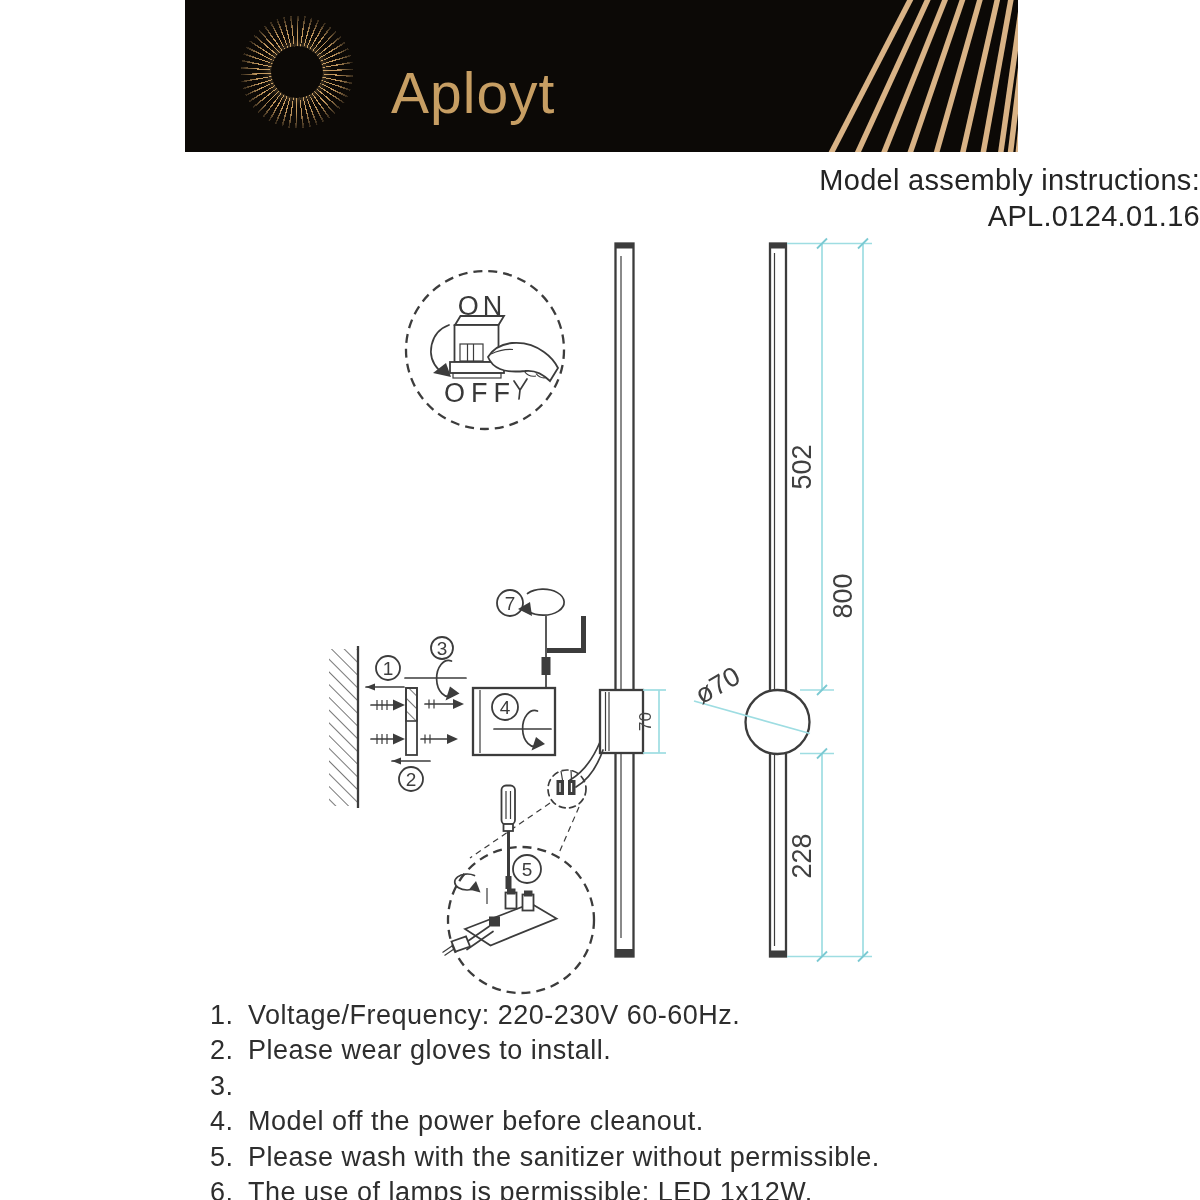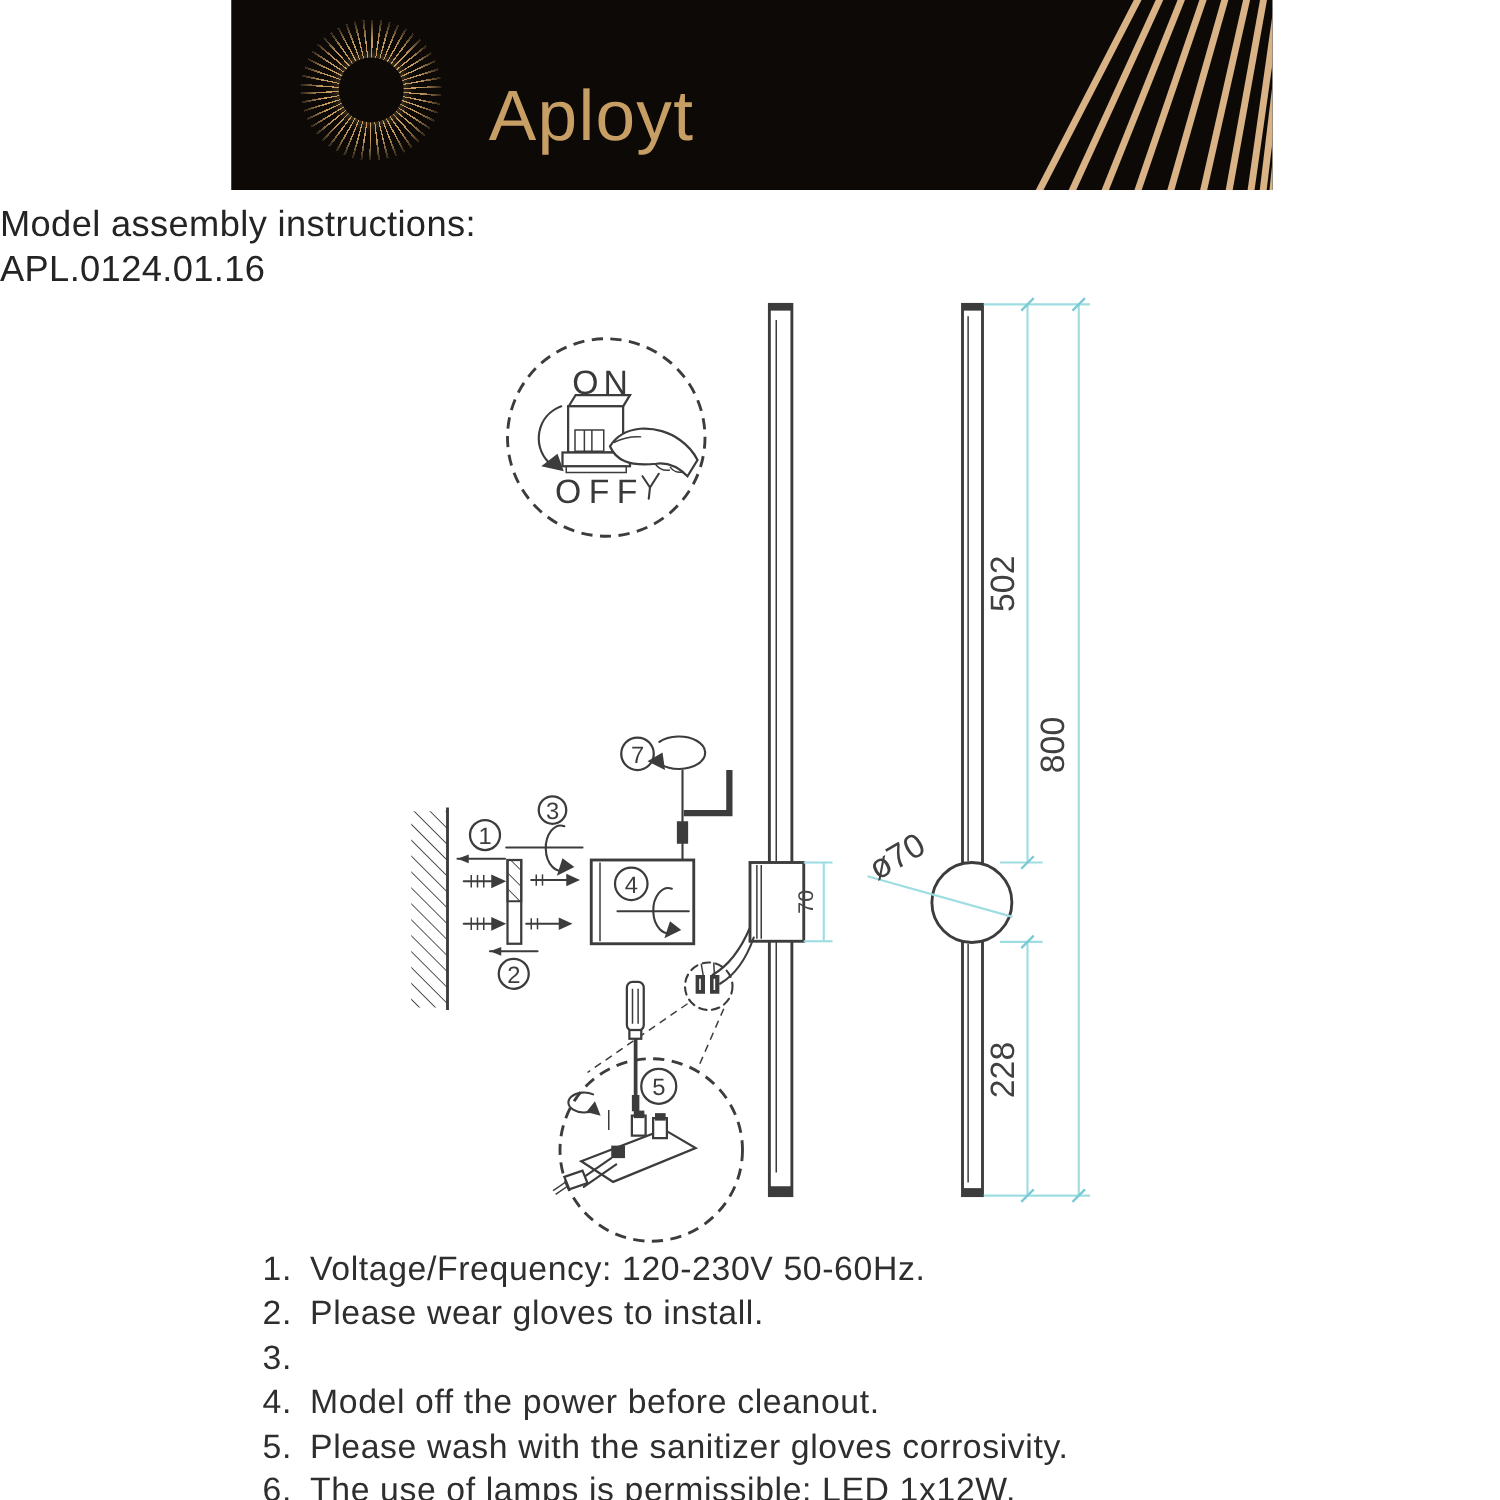--- a/index.html
+++ b/index.html
@@ -10,21 +10,21 @@
   .burst{position:absolute;left:56px;top:16px;width:112px;height:112px;border-radius:50%;
          background:repeating-conic-gradient(from 0deg,#c59a60 0deg 1.7deg,rgba(0,0,0,0) 1.7deg 7.2deg);}
   .burst::before{content:'';position:absolute;inset:0;border-radius:50%;
          background:radial-gradient(circle,rgba(12,9,6,0) 0 50%,rgba(12,9,6,.45) 62%,#0c0906 75%);}
   .burst::after{content:'';position:absolute;inset:30px;border-radius:50%;background:#0c0906;
          box-shadow:0 0 9px 2px rgba(228,188,130,.35);}
   .brand{position:absolute;left:206px;top:0;height:185px;display:flex;align-items:center;
          color:#c79e63;font-size:57px;letter-spacing:1px;font-weight:400;}
   .rays{position:absolute;left:0;top:0;}
   
-  .title{position:absolute;left:0;top:162px;width:1200px;text-align:left;color:#242424;
+  .title{position:absolute;left:0;top:162px;width:1200px;text-align:right;color:#242424;
          font-size:29px;line-height:36px;letter-spacing:.3px;}
   
   .ln{stroke:#3c3c3c;stroke-width:1.7;fill:none;stroke-linecap:round;}
   .ln2{stroke:#3c3c3c;stroke-width:2.3;fill:none;}
   .thin{stroke:#3c3c3c;stroke-width:1.2;fill:none;}
   .fil{fill:#3c3c3c;stroke:none;}
   .wfil{fill:#ffffff;stroke:#3c3c3c;stroke-width:1.8;}
   .wfil2{fill:#ffffff;stroke:#3c3c3c;stroke-width:2.3;}
   .dash{stroke-dasharray:9 6;}
   .dashs{stroke-dasharray:6 4.5;}
@@ -275,36 +275,36 @@
       <text transform="translate(811,467) rotate(-90)" class="dim">502</text>
       <text transform="translate(851.5,596) rotate(-90)" class="dim">800</text>
       <text transform="translate(811,856) rotate(-90)" class="dim">228</text>
       <text transform="translate(722,693) rotate(-30)" class="dim">ø70</text>
     </g>
   </svg>
 
   <div class="instructions">
     <div class="ins-row">
       <span class="ins-num">1.</span>
-      <span class="ins-text">Voltage/Frequency: 120-230V 50-60Hz.</span>
+      <span class="ins-text">Voltage/Frequency: 220-230V 60-60Hz.</span>
     </div>
     <div class="ins-row">
       <span class="ins-num">2.</span>
       <span class="ins-text">Please wear gloves to install.</span>
     </div>
     <div class="ins-row">
       <span class="ins-num">3.</span>
     </div>
     <div class="ins-row">
       <span class="ins-num">4.</span>
       <span class="ins-text">Model off the power before cleanout.</span>
     </div>
     <div class="ins-row">
       <span class="ins-num">5.</span>
-      <span class="ins-text">Please wash with the sanitizer gloves corrosivity.</span>
+      <span class="ins-text">Please wash with the sanitizer without permissible.</span>
     </div>
     <div class="ins-row">
       <span class="ins-num">6.</span>
       <span class="ins-text">The use of lamps is permissible: LED 1x12W.</span>
     </div>
   </div>
 
 </div>
 
 </body></html>

